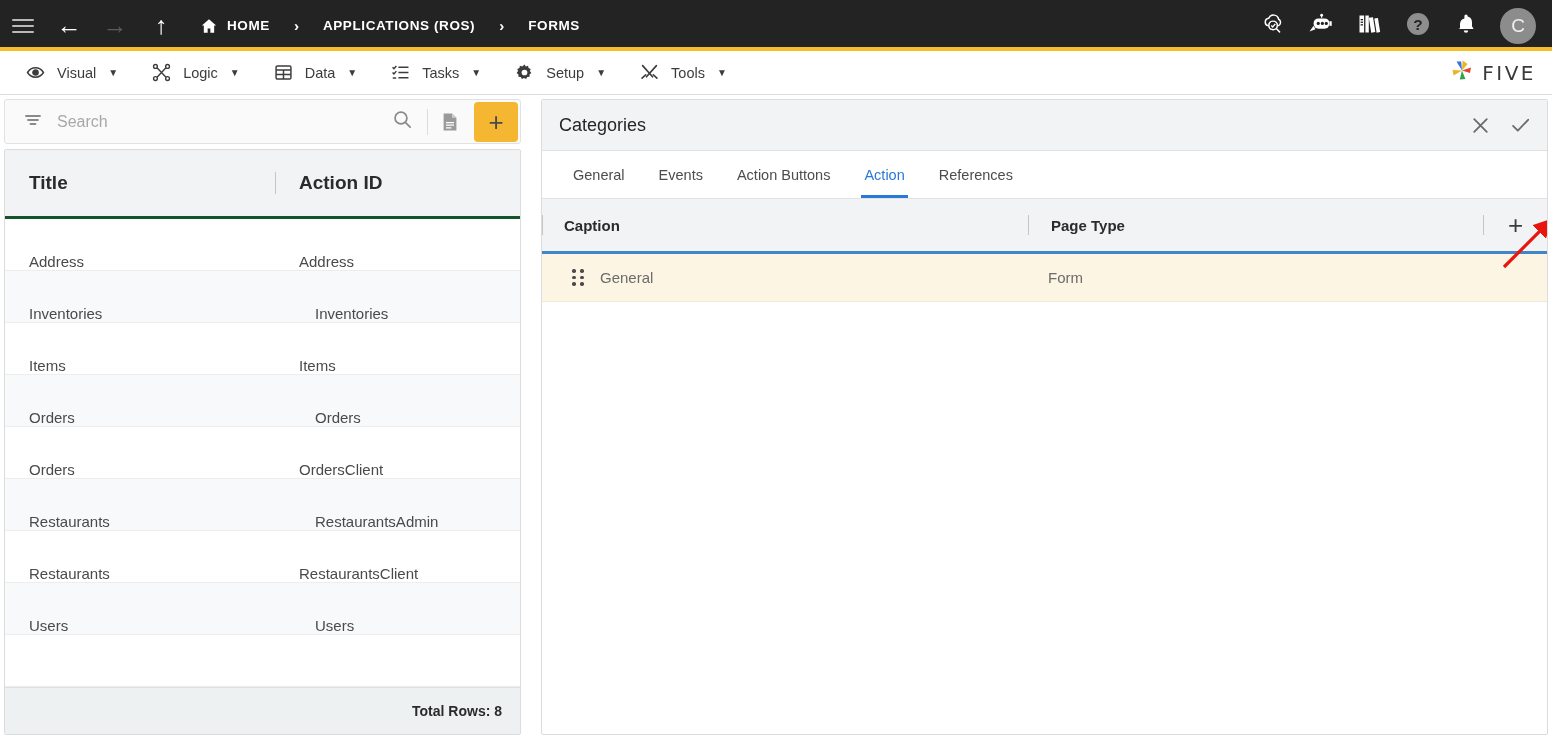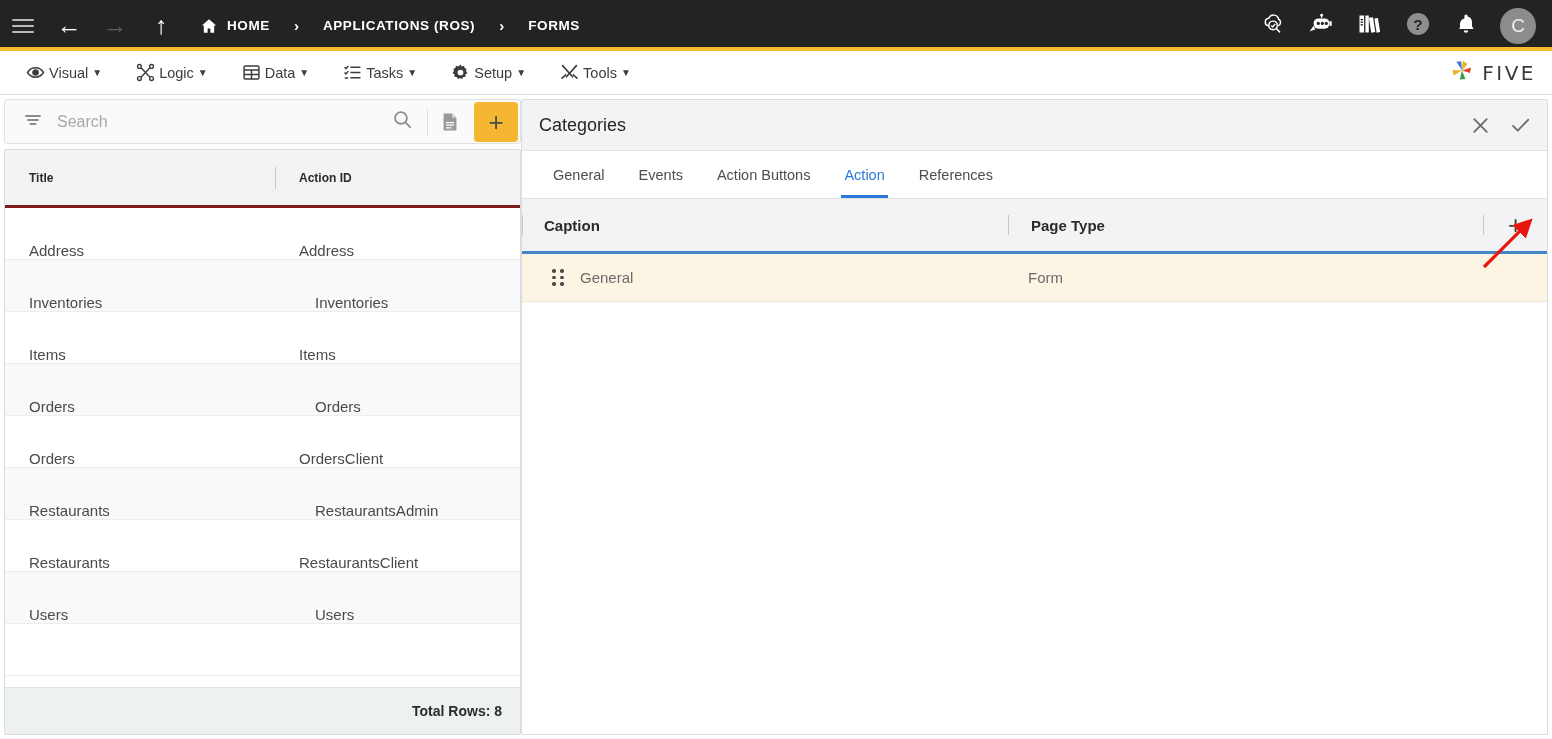--- a/index.html
+++ b/index.html
@@ -64,21 +64,21 @@
   }
 
   
   .menubar {
     height: 44px; background: #ffffff;
     display: flex; align-items: center;
     border-bottom: 1px solid #dedede;
     position: relative;
   }
   .menu-item {
-    display: flex; align-items: center; gap: 4px;
+    display: flex; align-items: center; gap: 12px;
     padding: 0 12px; margin-left: 10px;
     font-size: 14.5px; color: #3c3c3c; cursor: pointer;
     height: 100%;
   }
   .menu-item:first-child { margin-left: 14px; }
   .caret { font-size: 10px; color: #3c3c3c; }
   .menu-ico { width: 19px; height: 19px; display: block; }
 
   .logo {
     position: absolute; right: 16px; top: 50%;
@@ -126,23 +126,23 @@
   .plus-glyph {
     font-size: 26px; color: #4a4a4a; line-height: 1; font-weight: 400;
   }
 
   .grid-box {
     flex: 1; display: flex; flex-direction: column;
     border: 1px solid #dcdcdc; border-radius: 2px; overflow: hidden;
   }
   .grid-head {
     display: flex; align-items: center;
-    height: 58px; background: #f1f3f5;
-    border-bottom: 3px solid #7f1d1d;
-    font-weight: bold; font-size: 12px; color: #2b2b2b;
+    height: 69px; background: #f1f3f5;
+    border-bottom: 3px solid #14532d;
+    font-weight: bold; font-size: 19px; color: #2b2b2b;
   }
   .th { display: flex; align-items: center; height: 100%; }
   .th-sep { width: 1px; height: 22px; background: #c6c6c6; }
   .col-a { width: 270px; padding-left: 24px; }
   .col-b { flex: 1; padding-left: 23px; }
   .grid-rows { flex: 1; overflow: hidden; }
   .row {
     display: flex; align-items: flex-end; height: 52px;
     border-bottom: 1px solid #ededed;
     font-size: 15px; color: #4a4a4a; cursor: pointer;
@@ -155,21 +155,21 @@
     height: 47px; background: #eef1f2;
     border-top: 1px solid #e0e0e0;
     display: flex; align-items: center; justify-content: flex-end;
     padding-right: 18px;
     font-size: 14px; font-weight: bold; color: #2b2b2b;
   }
 
   
   .right-panel {
     flex: 1; display: flex; flex-direction: column;
-    margin: 4px 4px 4px 0;
+    margin: 4px 4px 4px 20px;
     border: 1px solid #dcdcdc; border-radius: 2px;
     background: #ffffff; overflow: hidden;
   }
   .rp-head {
     height: 51px; background: #f1f3f5;
     border-bottom: 1px solid #e0e0e0;
     display: flex; align-items: center; padding: 0 16px 0 17px;
   }
   .rp-title { font-size: 18px; color: #262626; }
   .rp-actions { margin-left: auto; display: flex; align-items: center; gap: 20px; }

